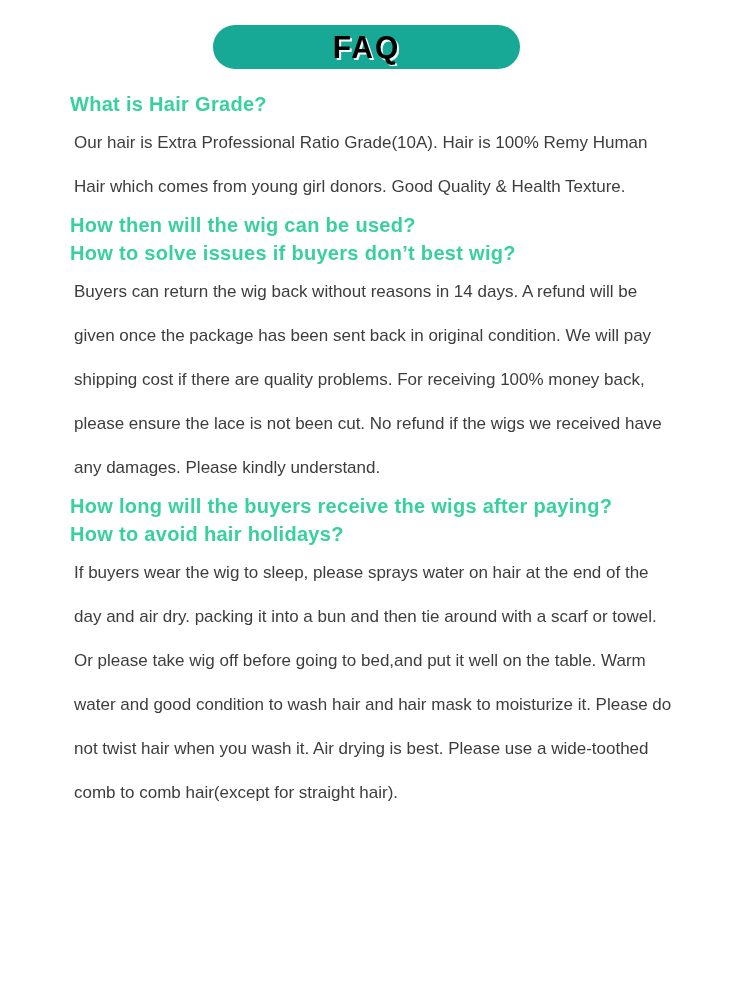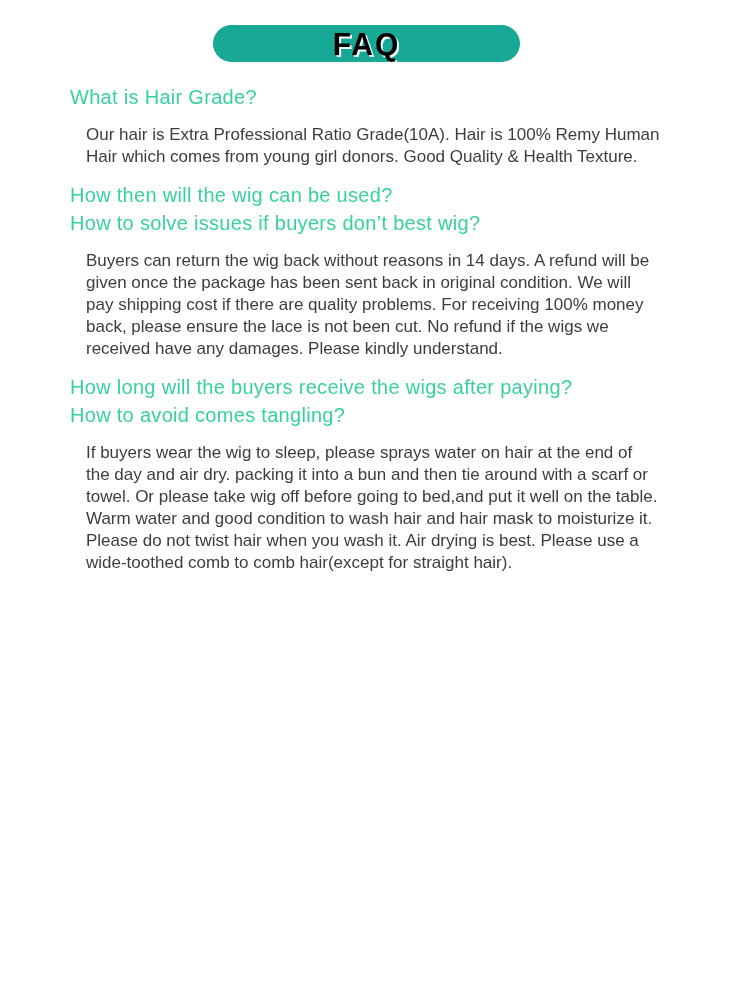--- a/index.html
+++ b/index.html
@@ -13,54 +13,54 @@
   body {
     width: 740px;
     min-height: 997px;
     background: var(--page-bg);
     font-family: "Liberation Sans", sans-serif;
     overflow-x: hidden;
   }
   .faq-badge {
     margin: 25px 0 0 213px;
     width: 307px;
-    height: 37px;
+    height: 44px;
     border-radius: 22px;
     background: var(--accent);
     display: flex;
     align-items: center;
     justify-content: center;
   }
   .faq-badge-label {
     font-size: 30px;
     font-weight: bold;
     letter-spacing: 2px;
     color: #000000;
     text-shadow: 2px 2px 0 rgba(255,255,255,0.95);
     transform: scaleY(1.05);
   }
   .faq-list {
     padding: 0 64px 30px 70px;
   }
   .faq-item .question {
     color: var(--heading);
     font-size: 20px;
-    font-weight: normal;
+    font-weight: bold;
     line-height: 22px;
     letter-spacing: 0.3px;
     margin: 5px 0 6px 0;
   }
   .faq-item:first-child .question {
     margin-top: 24px;
   }
   .faq-item .answer {
     color: var(--body-text);
     font-size: 17px;
-    line-height: 22px;
-    margin: 16px;
+    line-height: 44px;
+    margin: 4px;
   }
 </style>
 </head>
 <body>
 
 <div class="faq-badge">
   <span class="faq-badge-label">FAQ</span>
 </div>
 
 <div class="faq-list" id="faq-list">
@@ -77,16 +77,16 @@
   <section class="faq-item">
     <h2 class="question">How to solve issues if buyers don’t best wig?</h2>
     <p class="answer">Buyers can return the wig back without reasons in 14 days. A refund will be given once the package has been sent back in original condition. We will pay shipping cost if there are quality problems. For receiving 100% money back, please ensure the lace is not been cut. No refund if the wigs we received have any damages. Please kindly understand.</p>
   </section>
 
   <section class="faq-item">
     <h2 class="question">How long will the buyers receive the wigs after paying?</h2>
   </section>
 
   <section class="faq-item">
-    <h2 class="question">How to avoid comes tangling?</h2>
+    <h2 class="question">How to avoid hair holidays?</h2>
     <p class="answer">If buyers wear the wig to sleep, please sprays water on hair at the end of the day and air dry. packing it into a bun and then tie around with a scarf or towel. Or please take wig off before going to bed,and put it well on the table. Warm water and good condition to wash hair and hair mask to moisturize it. Please do not twist hair when you wash it. Air drying is best. Please use a wide-toothed comb to comb hair(except for straight hair).</p>
   </section>
 </div>
 
 </body></html>

